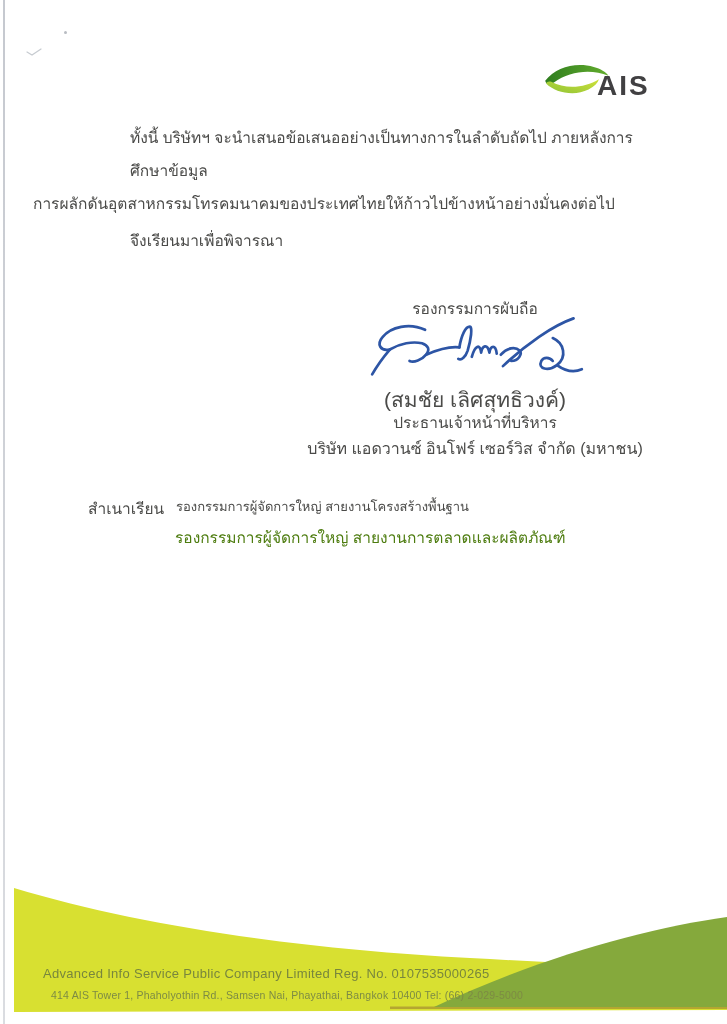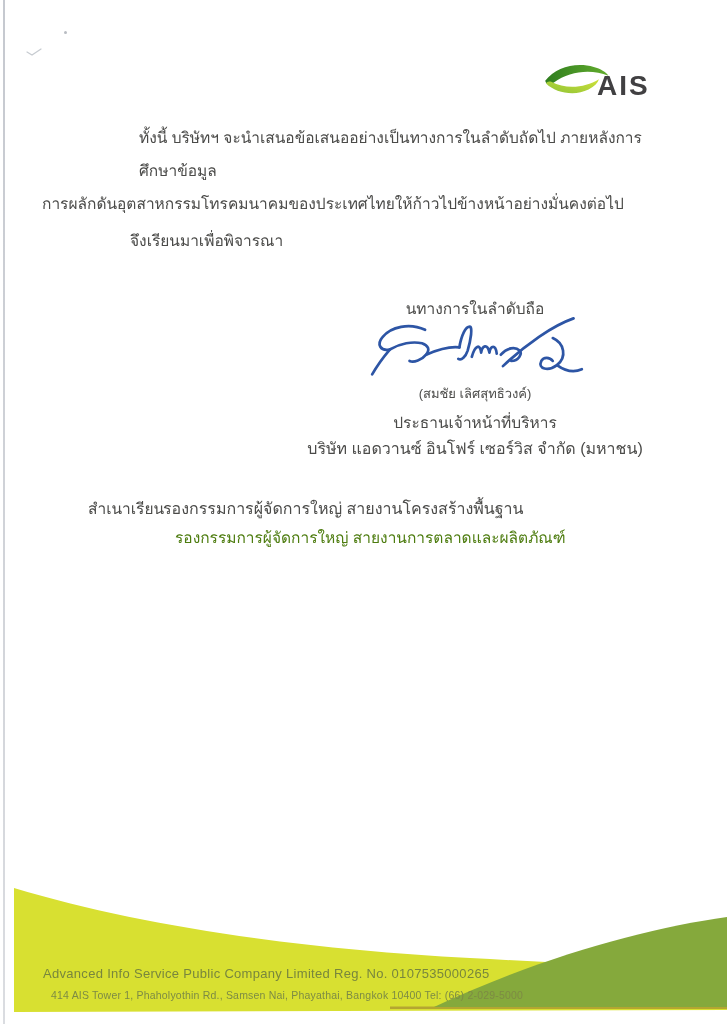--- a/index.html
+++ b/index.html
@@ -19,34 +19,34 @@
   .scan-check{left:26px;top:46px;opacity:.55;}
   
   .logo-swoosh{left:540px;top:60px;width:78px;height:40px;}
   .logo-text{
     left:597px;top:72px;font-size:28px;font-weight:700;color:#414042;
     letter-spacing:2px;line-height:1;
   }
   
   .para{
     left:33px;top:121px;width:630px;
-    font-size:15.5px;line-height:33px;color:#4b4b49;margin-left:9px;
+    font-size:15.5px;line-height:33px;color:#4b4b49;
   }
   .para .line1{padding-left:97px;}
   .request{left:130px;top:228px;font-size:15.5px;color:#4b4b49;}
   
   .closing{left:308px;top:296px;width:334px;text-align:center;color:#4b4b49;}
   .closing .regards{font-size:15.5px;}
   .signature-svg{left:368px;top:314px;width:218px;height:70px;}
-  .signer-name{left:308px;top:383px;width:334px;text-align:center;font-size:13px;color:#4b4b49;}
+  .signer-name{left:308px;top:383px;width:334px;text-align:center;font-size:21px;color:#4b4b49;}
   .signer-title{left:308px;top:410px;width:334px;text-align:center;font-size:15.5px;color:#4b4b49;}
   .signer-company{left:240px;top:436px;width:470px;text-align:center;font-size:16px;color:#4b4b49;}
   
   .cc-label{left:88px;top:496px;font-size:15.5px;color:#4b4b49;}
-  .cc-line1{left:163px;top:496px;font-size:16px;color:#4b4b49;}
+  .cc-line1{left:176px;top:496px;font-size:13px;color:#4b4b49;}
   .cc-line2{left:175px;top:525px;font-size:15.5px;color:#4d7c0f;}
   
   .footer-wave{left:0;top:858px;width:727px;height:166px;}
   .footer-company{
     left:35px;top:966px;font-size:13px;color:#78863d;letter-spacing:.3px;margin-left:8px;
   }
   .footer-address{
     left:35px;top:989px;font-size:10.5px;color:#7d8b44;letter-spacing:.2px;margin-left:16px;
   }
 </style>
@@ -76,21 +76,21 @@
 <div class="abs logo-text">AIS</div>
 
 <div class="abs para">
   <div class="line1">ทั้งนี้ บริษัทฯ จะนำเสนอข้อเสนออย่างเป็นทางการในลำดับถัดไป ภายหลังการศึกษาข้อมูล</div>
   <div>การผลักดันอุตสาหกรรมโทรคมนาคมของประเทศไทยให้ก้าวไปข้างหน้าอย่างมั่นคงต่อไป</div>
 </div>
 
 <div class="abs request">จึงเรียนมาเพื่อพิจารณา</div>
 
 <div class="abs closing">
-  <div class="regards">นทางการในลำดับถือ</div>
+  <div class="regards">รองกรรมการผับถือ</div>
 </div>
 
 <svg class="abs signature-svg" viewBox="0 0 210 65">
   <g fill="none" stroke="#2d55a5" stroke-width="2.6" stroke-linecap="round" stroke-linejoin="round">
     <path d="M55,14 C40,7 22,11 14,21 C8,28 12,35 21,33 C15,40 9,48 4,57"></path>
     <path d="M21,33 C31,27 43,25 52,27 C58,29 60,33 56,38 C52,43 44,46 40,44"></path>
     <path d="M56,38 C70,32 80,30 88,31"></path>
     <path d="M88,31 C90,19 94,11 98,11 C101,11 99,24 96,34 C94,40 90,44 87,42"></path>
     <path d="M100,40 C103,29 108,27 109,36 C110,29 115,27 117,36 C118,29 123,28 124,37"></path>
     <path d="M128,38 C134,31 142,30 146,34 C149,37 145,44 138,44"></path>

